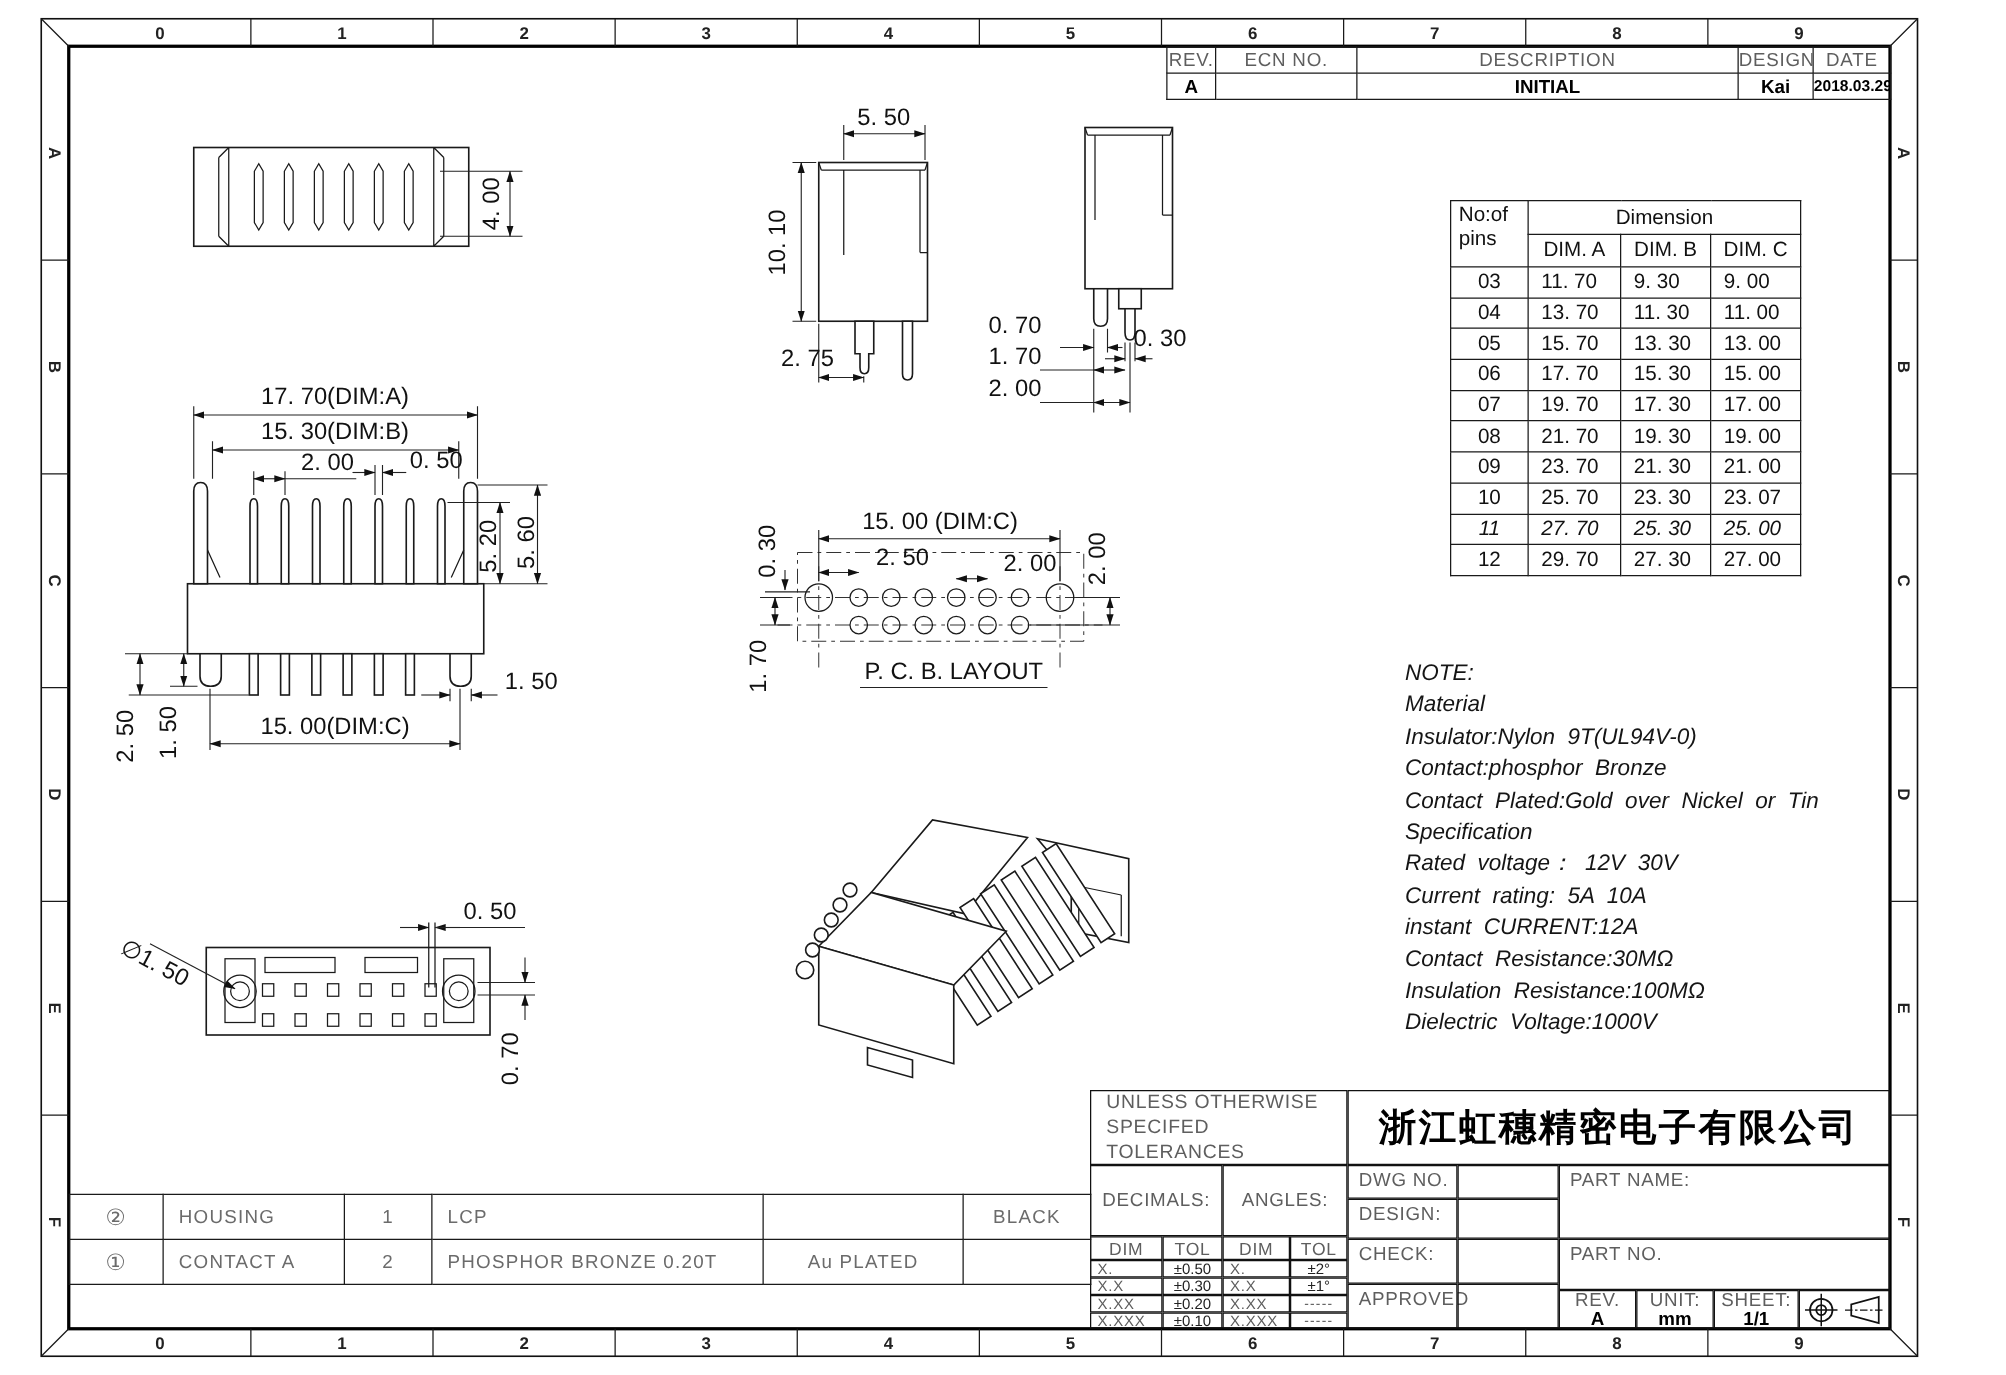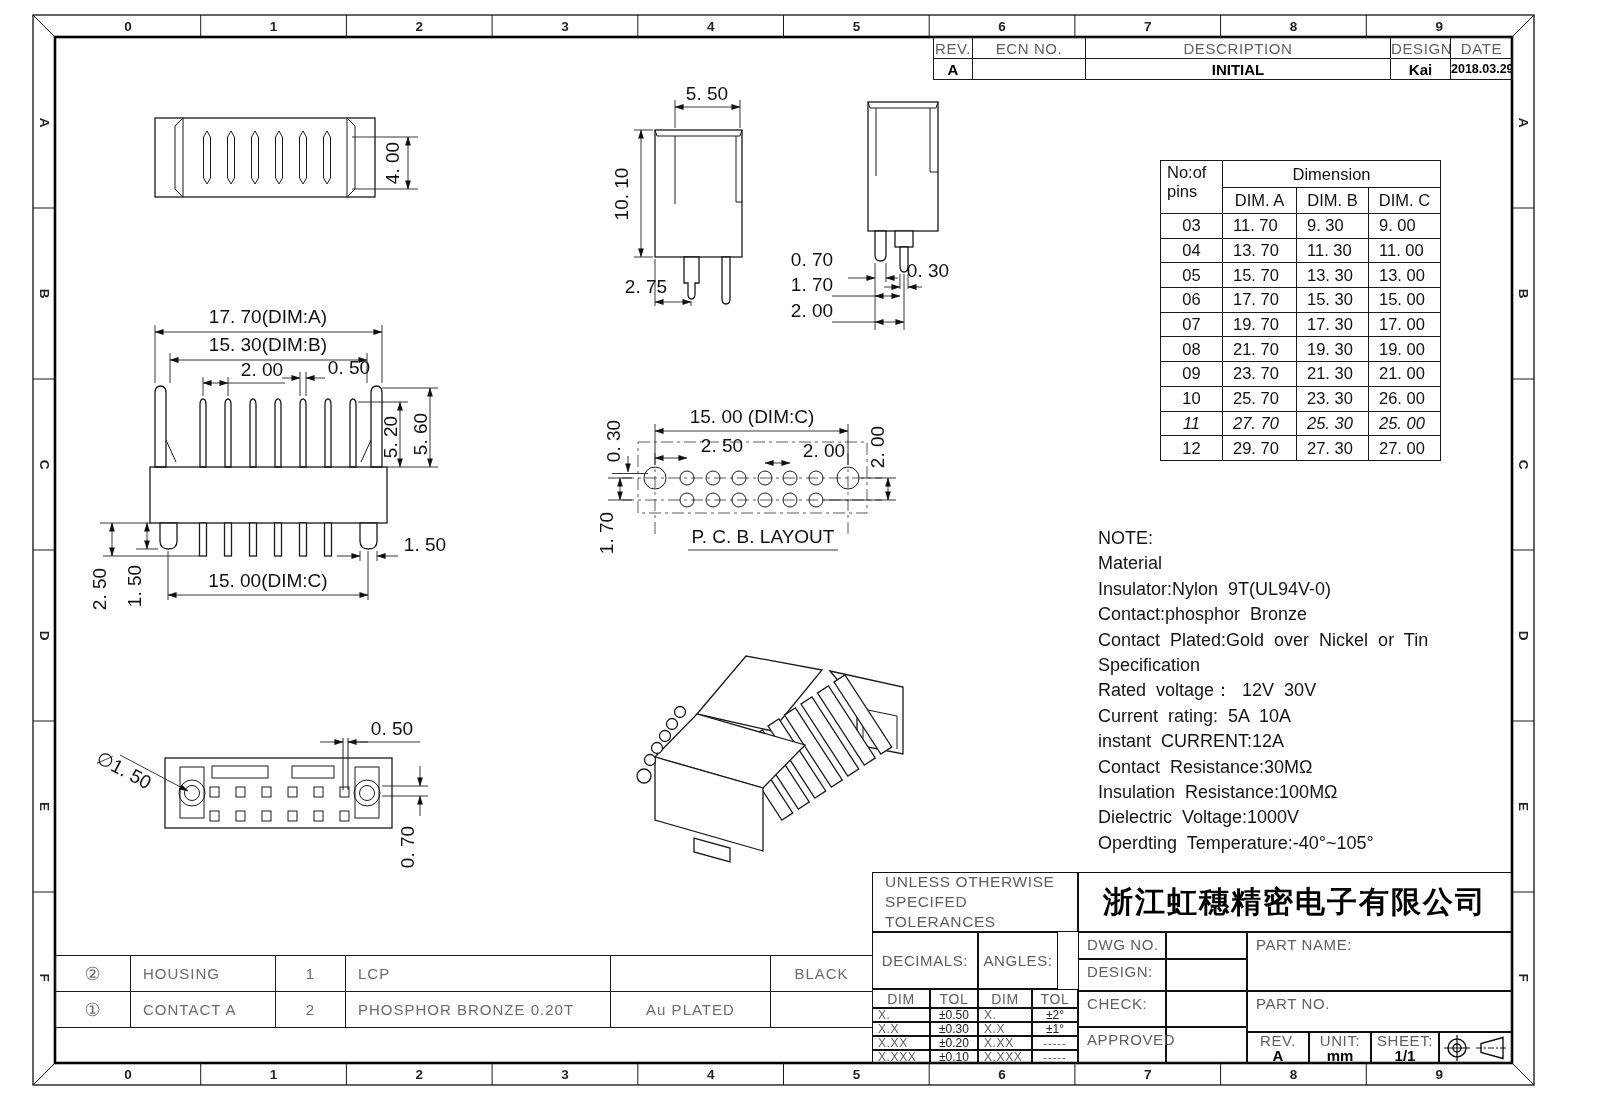--- a/index.html
+++ b/index.html
@@ -409,60 +409,59 @@
   <tr style="height:24.7px;">
           <td class="ct">09</td>
           <td style="padding-left:10px;">23. 70</td>
           <td style="padding-left:10px;">21. 30</td>
           <td style="padding-left:10px;">21. 00</td>
         </tr>
   <tr style="height:24.7px;">
           <td class="ct">10</td>
           <td style="padding-left:10px;">25. 70</td>
           <td style="padding-left:10px;">23. 30</td>
-          <td style="padding-left:10px;">26. 00</td>
+          <td style="padding-left:10px;">23. 07</td>
         </tr>
   <tr style="height:24.7px;font-style:italic;">
           <td class="ct">11</td>
           <td style="padding-left:10px;">27. 70</td>
           <td style="padding-left:10px;">25. 30</td>
           <td style="padding-left:10px;">25. 00</td>
         </tr>
   <tr style="height:24.7px;">
           <td class="ct">12</td>
           <td style="padding-left:10px;">29. 70</td>
           <td style="padding-left:10px;">27. 30</td>
           <td style="padding-left:10px;">27. 00</td>
         </tr>
 </tbody>
     </table>
 
-<div class="abs" style="left:1098px;top:526px;width:430px;">
+<div class="abs" style="left:1124px;top:526px;width:430px;font-style:italic;">
   <div class="notes-line">NOTE:</div>
   <div class="notes-line">Material</div>
   <div class="notes-line">Insulator:Nylon 9T(UL94V-0)</div>
   <div class="notes-line">Contact:phosphor Bronze</div>
   <div class="notes-line">Contact Plated:Gold over Nickel or Tin</div>
   <div class="notes-line">Specification</div>
   <div class="notes-line">Rated voltage： 12V 30V</div>
   <div class="notes-line">Current rating: 5A 10A</div>
   <div class="notes-line">instant CURRENT:12A</div>
   <div class="notes-line">Contact Resistance:30MΩ</div>
   <div class="notes-line">Insulation Resistance:100MΩ</div>
   <div class="notes-line">Dielectric Voltage:1000V</div>
-  <div class="notes-line">Operdting Temperature:-40°~105°</div>
 </div>
 
 <div>
   <div class="cell lbl" style="left:872px;top:872px;width:206px;height:60px;flex-direction:column;align-items:flex-start;justify-content:center;padding-left:12px;font-size:15.5px;line-height:20px;">
     <div>UNLESS OTHERWISE</div>
     <div>SPECIFED TOLERANCES</div>
   </div>
   <div class="cell lbl" style="left:872px;top:932px;width:106px;height:57px;">DECIMALS:</div>
-  <div class="cell lbl" style="left:978px;top:932px;width:80px;height:57px;">ANGLES:</div>
+  <div class="cell lbl" style="left:978px;top:932px;width:100px;height:57px;">ANGLES:</div>
 
   <div class="cell lbl" style="left:872px;top:989px;width:58px;height:19px;font-size:14px;">DIM</div>
   <div class="cell lbl" style="left:930px;top:989px;width:48px;height:19px;font-size:14px;">TOL</div>
   <div class="cell lbl" style="left:978px;top:989px;width:54px;height:19px;font-size:14px;">DIM</div>
   <div class="cell lbl" style="left:1032px;top:989px;width:46px;height:19px;font-size:14px;">TOL</div>
 
   <div class="cell lbl" style="left:872px;top:1008px;width:58px;height:14px;font-size:12px;justify-content:flex-start;padding-left:5px;">X.</div>
   <div class="cell" style="left:930px;top:1008px;width:48px;height:14px;font-size:12px;color:#222;">±0.50</div>
   <div class="cell lbl" style="left:872px;top:1022px;width:58px;height:14px;font-size:12px;justify-content:flex-start;padding-left:5px;">X.X</div>
   <div class="cell" style="left:930px;top:1022px;width:48px;height:14px;font-size:12px;color:#222;">±0.30</div>

